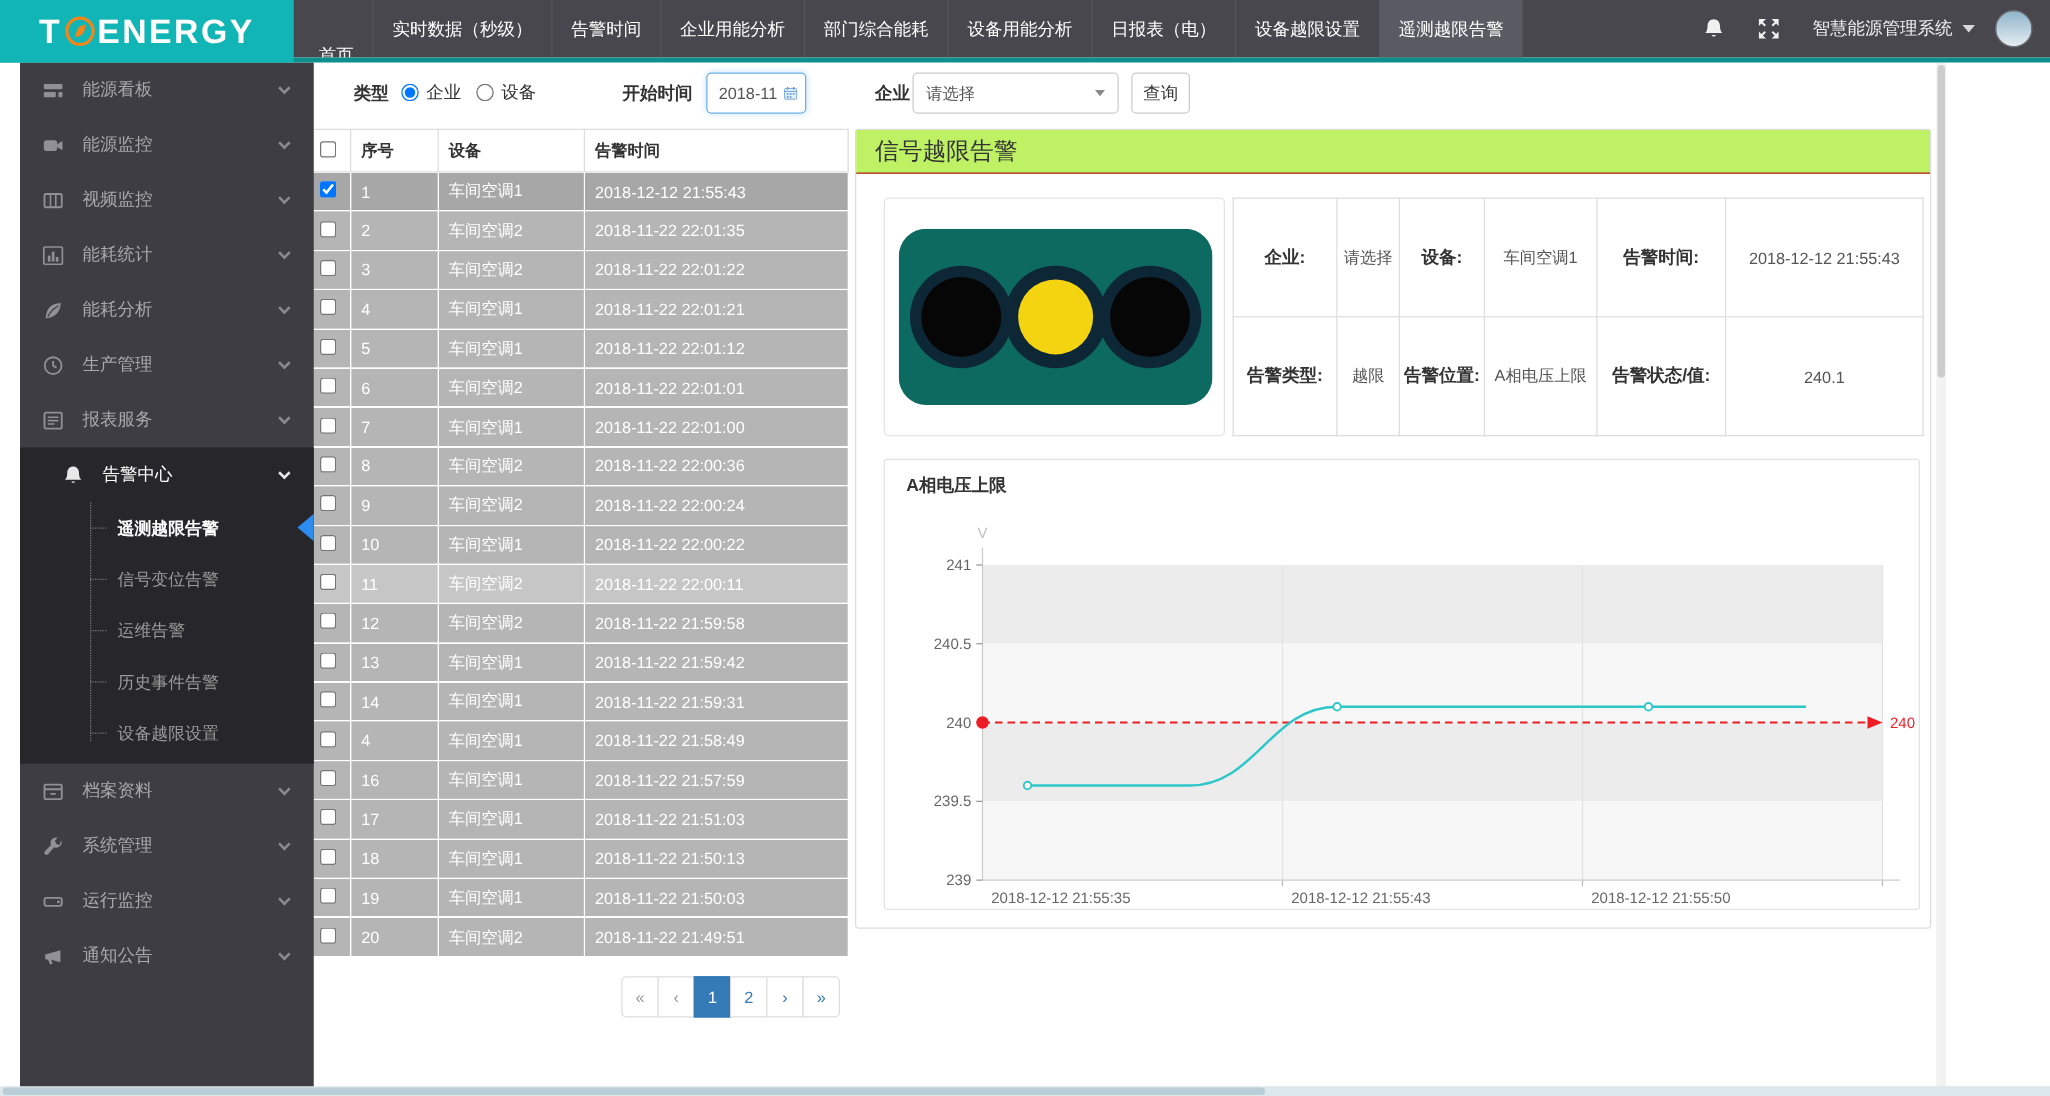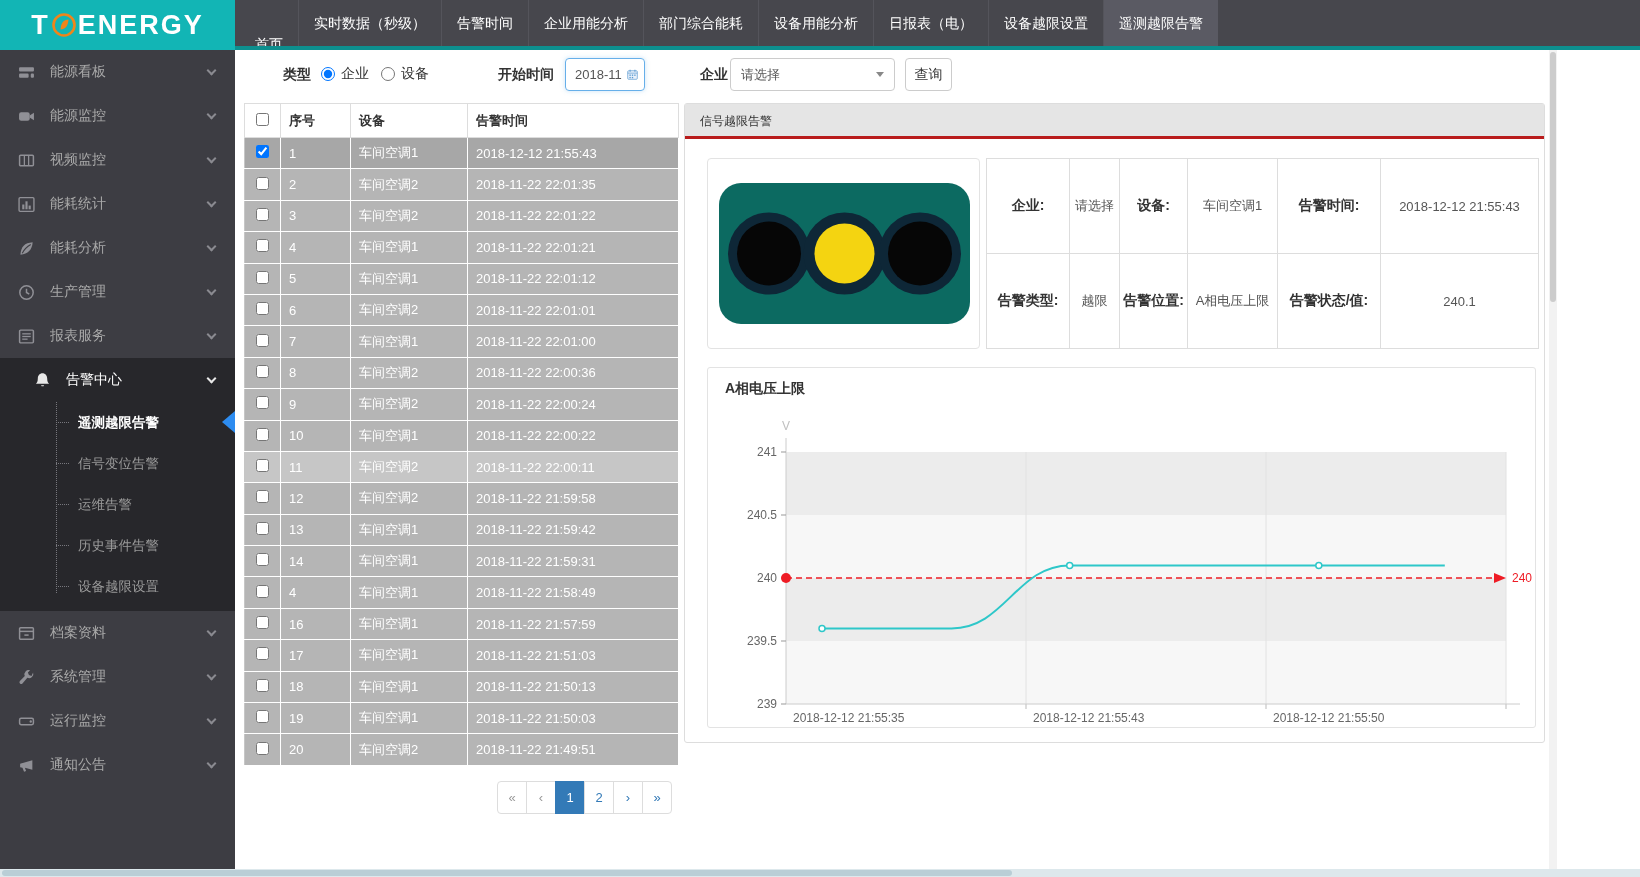--- a/index.html
+++ b/index.html
@@ -16,21 +16,21 @@
   .nav-item { padding:0 15px; line-height:46px; color:#fff; font-size:14px; white-space:nowrap; border-left:1px solid #54545b; cursor:pointer; }
   .nav-item:first-child { border-left:none;margin-top:21px; }
   .nav-item.active { background:#5a5a63; }
   .top-right { position:absolute; right:14px; top:0; height:46px; display:flex; align-items:center; }
   .top-icon { width:18px; height:18px; margin-right:26px; cursor:pointer; }
   .sys-title { color:#f0f0f0; font-size:14px; margin-right:8px; cursor:pointer; }
   .caret-down { width:0; height:0; border-left:5px solid transparent; border-right:5px solid transparent; border-top:6px solid #d8d8d8; margin-right:16px; }
   .avatar { width:30px; height:30px; border-radius:50%; background:linear-gradient(#8fb4c9,#e4edf2); border:1px solid #6d6d74; }
 
   
-  .sidebar { position:absolute; left:0; top:50px; width:235px; height:820px; background:#3d3d43; z-index:10; }
+  .sidebar { position:absolute; left:16px; top:50px; width:235px; height:820px; background:#3d3d43; z-index:10; }
   .side-item { height:44px; display:flex; align-items:center; padding:0 20px 0 18px; color:#a9a9a9; font-size:14px; cursor:pointer; }
   .side-item .icon { width:17px; height:17px; margin-right:15px; flex:none; color:#909096; }
   .side-item .lbl { flex:1; }
   .chev { width:7px; height:7px; border-right:2px solid #8a8a90; border-bottom:2px solid #8a8a90; transform:rotate(45deg); margin-top:-4px; flex:none; }
   .side-group { background:#27272b; }
   .side-group > .side-item { color:#fff;margin-left:16px; }
   .side-group > .side-item .icon { color:#e8e8e8; }
   .side-group > .side-item .chev { border-color:#e8e8e8; }
   .side-children { position:relative; padding-bottom:4px; }
   .side-children::before { content:""; position:absolute; left:56px; top:0; bottom:18px; border-left:1px dotted #77777d; }
@@ -63,21 +63,21 @@
   
   .pagination { position:absolute; left:262px; top:731px; display:flex; }
   .page-item { min-width:30px; padding:0 6px; height:33px; line-height:31px; text-align:center; font-size:13px; color:#337ab7; background:#fff; border:1px solid #ddd; margin-left:-1px; cursor:pointer; }
   .page-item:first-child { border-radius:4px 0 0 4px; margin-left:0; }
   .page-item:last-child { border-radius:0 4px 4px 0; }
   .page-item.disabled { color:#999; cursor:default; }
   .page-item.active { background:#337ab7; border-color:#337ab7; color:#fff; }
 
   
   .panel { position:absolute; left:449px; top:53px; width:861px; height:640px; border:1px solid #ddd; border-radius:3px; background:#fff; }
-  .panel-heading { height:35px; line-height:35px; background:#e5e5e5; border-bottom:3px solid #b91c1c; padding-left:15px; font-size:12px; color:#333; }
+  .panel-heading { height:35px; line-height:35px; background:#bef264; border-bottom:1px solid #b91c1c; padding-left:15px; font-size:19px; color:#333; }
   .light-card { position:absolute; left:22px; top:54px; width:273px; height:191px; border:1px solid #e3e3e3; border-radius:4px; }
   .light-card svg { position:absolute; left:11px; top:24px; }
   .info-table { position:absolute; left:301px; top:54px; width:552px; height:191px; border-collapse:collapse; table-layout:fixed; }
   .info-table td, .info-table th { border:1px solid #ddd; text-align:center; vertical-align:middle; }
   .info-table th { font-size:14px; font-weight:bold; color:#333; }
   .info-table td { font-size:13px; color:#555; }
 
   
   .chart-card { position:absolute; left:22px; top:263px; width:829px; height:361px; border:1px solid #e3e3e3; border-radius:3px; }
   .chart-title { position:absolute; left:17px; top:12px; font-size:14px; font-weight:bold; color:#333; }
@@ -97,20 +97,37 @@
       <div class="nav-item">首页</div>
       <div class="nav-item">实时数据（秒级）</div>
       <div class="nav-item">告警时间</div>
       <div class="nav-item">企业用能分析</div>
       <div class="nav-item">部门综合能耗</div>
       <div class="nav-item">设备用能分析</div>
       <div class="nav-item">日报表（电）</div>
       <div class="nav-item">设备越限设置</div>
       <div class="nav-item active">遥测越限告警</div>
     </div>
+  <div class="top-right">
+    <svg class="top-icon" viewBox="0 0 16 16">
+        <path fill="#f0f0f0" d="M8 1.2c-2.5 0-4.4 2-4.4 4.6 0 3.1-.9 4.5-1.8 5.3h12.4c-.9-.8-1.8-2.2-1.8-5.3C12.4 3.2 10.5 1.2 8 1.2z"></path>
+        <path fill="#f0f0f0" d="M6.6 12.4a1.5 1.5 0 0 0 2.9 0z"></path>
+      </svg>
+    <svg class="top-icon" viewBox="0 0 16 16">
+        <g fill="#f0f0f0">
+          <path d="M1 6V1h5L3.8 3.2 6 5.4 5 6.4 2.8 4.2 1 6z"></path>
+          <path d="M15 6V1h-5l2.2 2.2L10 5.4l1 1 2.2-2.2L15 6z"></path>
+          <path d="M1 10v5h5l-2.2-2.2L6 10.6l-1-1-2.2 2.2L1 10z"></path>
+          <path d="M15 10v5h-5l2.2-2.2L10 10.6l1-1 2.2 2.2L15 10z"></path>
+        </g>
+      </svg>
+    <span class="sys-title">智慧能源管理系统</span>
+    <span class="caret-down"></span>
+    <div class="avatar"></div>
+  </div>
 </div>
 <div class="topbar-accent"></div>
 <div class="logo">
   <span class="logo-text">
       <span>T</span>
       <svg class="logo-leaf" viewBox="0 0 26 26">
         <circle cx="13" cy="13" r="10.5" fill="none" stroke="#f08519" stroke-width="2.6"></circle>
         <path d="M17.5 7.5c-5 .6-7.5 3-8 10 4.8-.4 7.6-3.2 8-10z" fill="#f08519"></path>
       </svg>
       <span>ENERGY</span>

